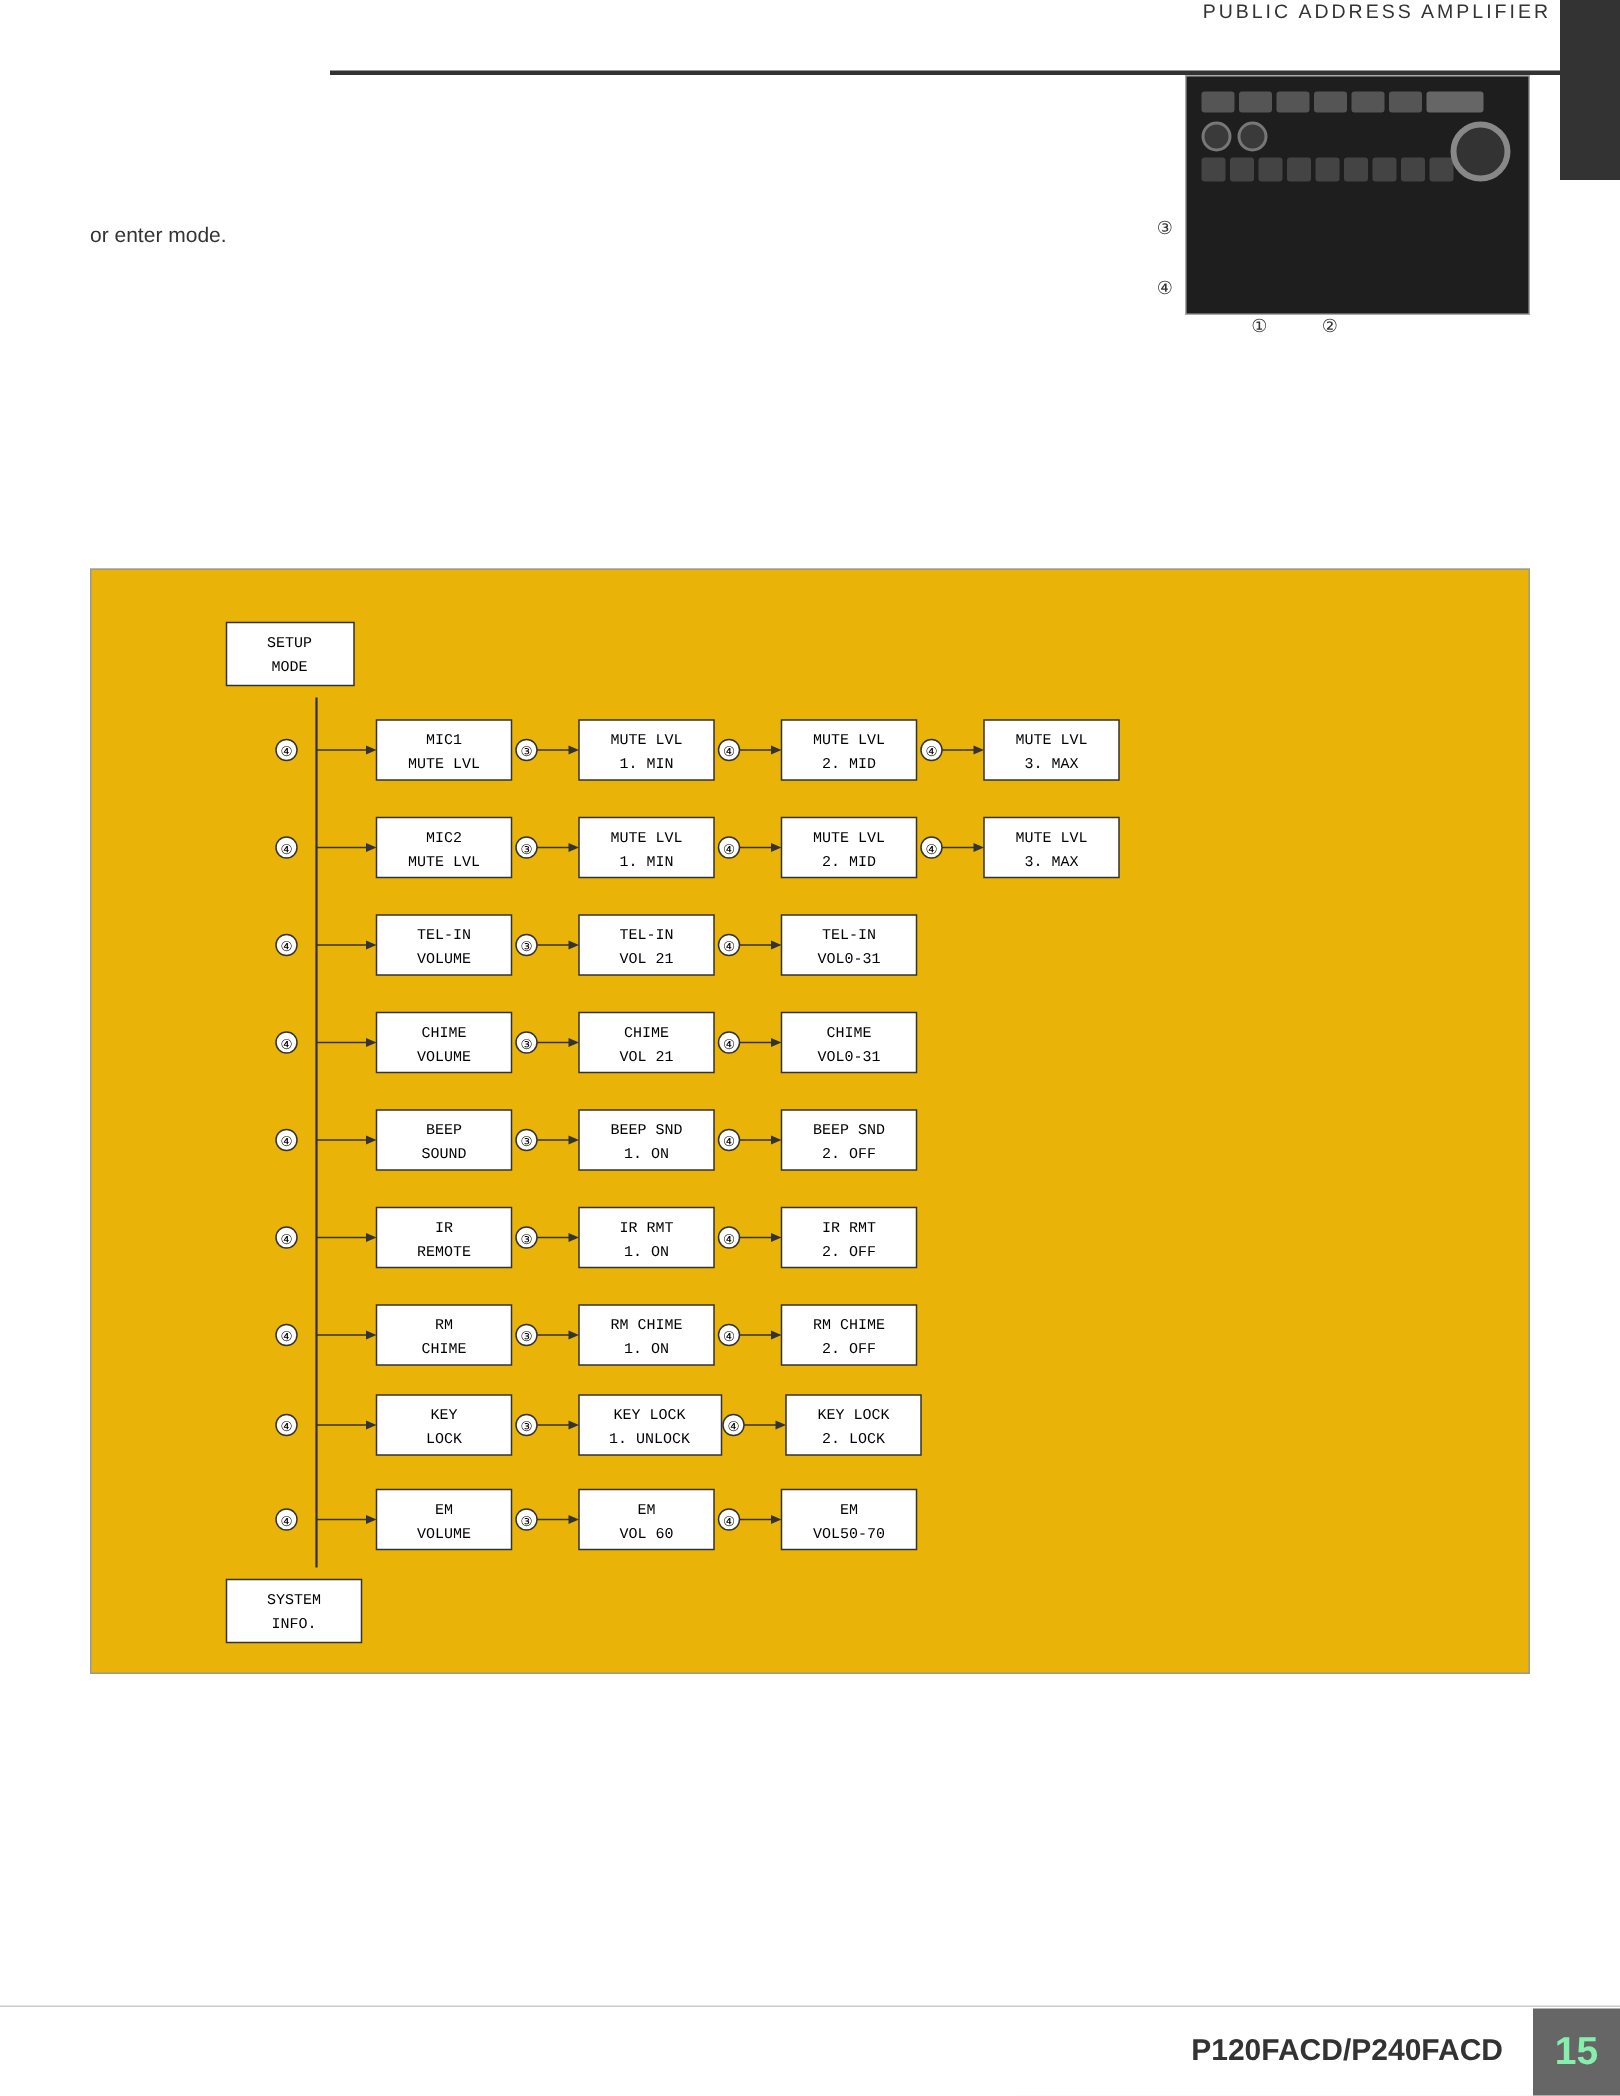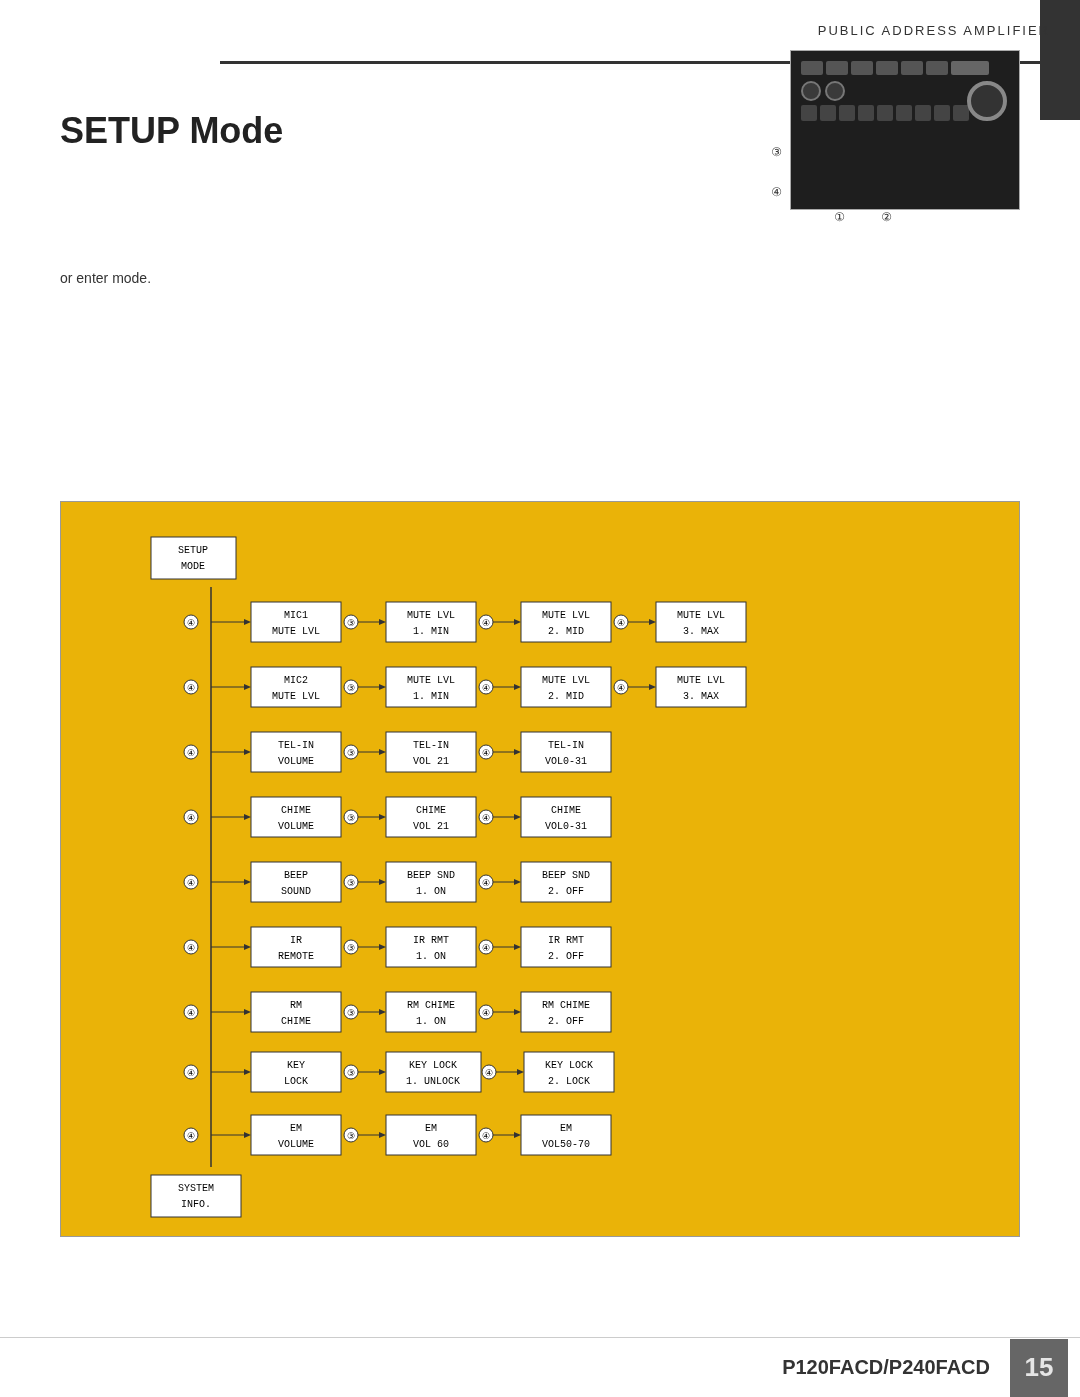--- a/index.html
+++ b/index.html
@@ -16,25 +16,24 @@
       background: #ffffff;
       position: relative;
       padding: 0;
     }
     
     .top-header {
       position: absolute;
       top: 0;
       right: 0;
       width: 860px;
-      height: 64px;
+      height: 50px;
       display: flex;
-      align-items: center;
       justify-content: flex-end;
-      padding-right: 30px;
+      padding-right: 46px;
       border-bottom: 3px solid #333;
     }
     .top-header-title {
       font-size: 13px;
       letter-spacing: 2px;
       color: #333;
       font-weight: normal;
       text-transform: uppercase;
     }
     .right-bar {
@@ -77,21 +76,20 @@
 <div class="page">
 
   <div class="right-bar"></div>
 
   <div class="top-header">
     <span class="top-header-title">PUBLIC ADDRESS AMPLIFIER</span>
   </div>
 
   <div class="main-content">
 
-    <div class="setup-title">SETUP Mode</div>
 
     <div class="setup-description">
       <br>
       <br>
       <br>
       <br>
       <span>or enter mode.</span>
     </div>
 
     <div style="position:absolute; top:0; right:0; width:230px; height:160px; border:1px solid #aaa; background:#1e1e1e; overflow:hidden;">
@@ -372,18 +370,18 @@
         <rect x="60" y="648" width="90" height="42" fill="white" stroke="#333" stroke-width="1"></rect>
         <text x="105" y="664" text-anchor="middle" font-size="10">SYSTEM</text>
         <text x="105" y="680" text-anchor="middle" font-size="10">INFO.</text>
 
       </svg>
 
     </div>
 
   </div>
 
-  <div style="position:absolute; bottom:0; left:0; right:0; height:60px; display:flex; align-items:center; justify-content:flex-end; padding-right:12px; border-top:1px solid #ccc;">
+  <div style="position:absolute; bottom:0; left:0; right:0; height:60px; display:flex; align-items:center; justify-content:flex-end; padding-right:0; border-top:1px solid #ccc;">
     <span style="font-size:20px; font-weight:bold; color:#333; margin-right:20px;">P120FACD/P240FACD</span>
-    <div style="background:#666; color:#e5e5e5; width:58px; height:58px; display:flex; align-items:center; justify-content:center; font-size:26px; font-weight:bold;">15</div>
+    <div style="background:#666; color:#86efac; width:58px; height:58px; display:flex; align-items:center; justify-content:center; font-size:26px; font-weight:bold;">15</div>
   </div>
 
 </div>
 
 </body></html>

